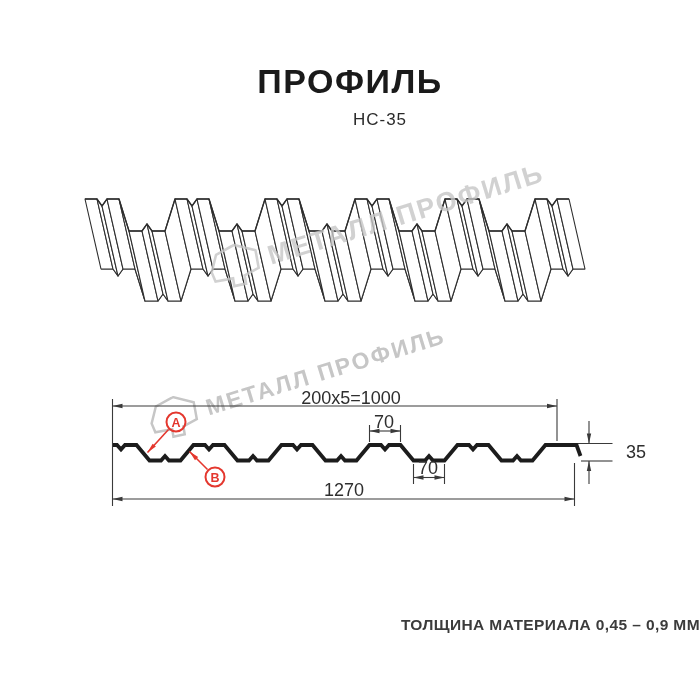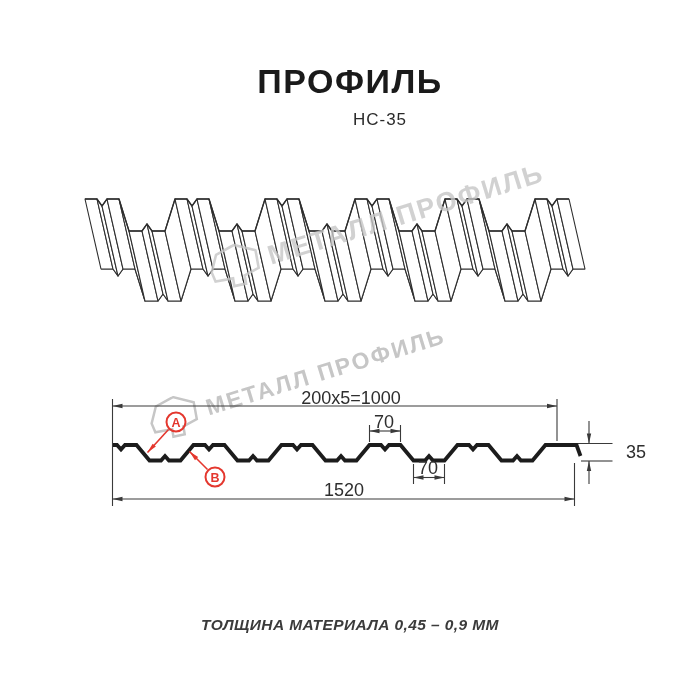--- a/index.html
+++ b/index.html
@@ -3,22 +3,22 @@
 <meta charset="utf-8">
 <style>
   html,body{margin:0;padding:0;background:#fff;}
   #page{position:relative;width:700px;height:700px;background:#ffffff;overflow:hidden;
         font-family:"Liberation Sans",sans-serif;}
   .abs{position:absolute;}
   #title{left:0;top:62px;width:700px;text-align:center;font-size:34px;font-weight:700;
          letter-spacing:1.5px;color:#1a1a1a;z-index:4;}
   #subtitle{left:0;top:110px;width:700px;text-align:center;font-size:17px;font-weight:400;
             letter-spacing:1px;color:#2a2a2a;z-index:4;padding-left:30px;}
-  #footer-note{left:0;top:616px;width:700px;text-align:center;font-size:15.5px;font-weight:700;
-               letter-spacing:.4px;color:#3b3b3b;z-index:4;font-style:italic;}
+  #footer-note{left:0;top:616px;width:700px;text-align:right;font-size:15.5px;font-weight:700;
+               letter-spacing:.4px;color:#3b3b3b;z-index:4;}
   svg.layer{left:0;top:0;width:700px;height:700px;z-index:2;}
   .wm{display:flex;align-items:center;gap:9px;transform:rotate(-17deg);
       transform-origin:left center;white-space:nowrap;color:#c6c6c6;font-weight:700;}
   .wm .wm-text{letter-spacing:2px;}
   #wm1{left:210px;top:252px;z-index:3;opacity:.8;font-size:27px;}
   #wm2{left:150px;top:404px;z-index:1;font-size:23px;}
   .wm svg{display:block;}
   .dim-label{z-index:3;color:#2e2e2e;font-size:18px;transform:translate(-50%,-50%);
              white-space:nowrap;}
   .badge{width:17px;height:17px;border:2px solid #e4372e;border-radius:50%;z-index:4;
@@ -136,20 +136,20 @@
       <line x1="168.5" y1="429.5" x2="147.5" y2="452.5" stroke="#e4372e" stroke-width="1.6"></line>
       <polygon points="147.5,452.5 152.61802555357144,443.63175245987185 155.86736172685522,446.5985376615657" fill="#e4372e"></polygon>
       <line x1="207.5" y1="469.5" x2="189.5" y2="451.5" stroke="#e4372e" stroke-width="1.6"></line>
       <polygon points="189.5,451.5 198.12670273047587,457.0154328932551 195.01543289325508,460.12670273047587" fill="#e4372e"></polygon>
     </svg>
 
   <div class="abs dim-label" style="left:351px;top:398px;">200x5=1000</div>
   <div class="abs dim-label" style="left:384px;top:422px;">70</div>
   <div class="abs dim-label" style="left:604px;top:452px;margin-left:32px;">35</div>
   <div class="abs dim-label" style="left:428px;top:468px;">70</div>
-  <div class="abs dim-label" style="left:344px;top:490px;">1520</div>
+  <div class="abs dim-label" style="left:344px;top:490px;">1270</div>
 
   <div class="abs badge" style="left:176px;top:422px;">А</div>
   <div class="abs badge" style="left:215px;top:477px;">В</div>
 
   <div id="footer-note" class="abs">ТОЛЩИНА МАТЕРИАЛА 0,45 – 0,9 ММ</div>
 
 </div>
 
 </body></html>

